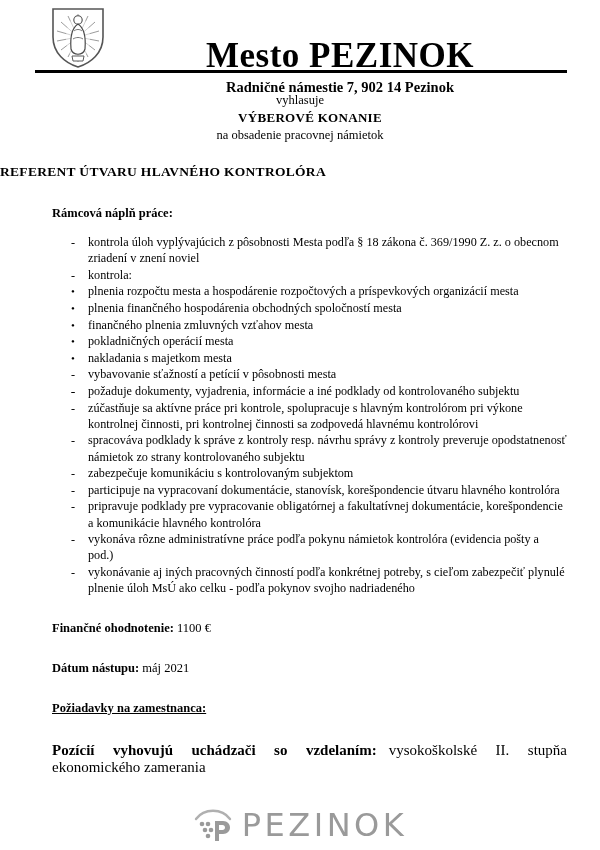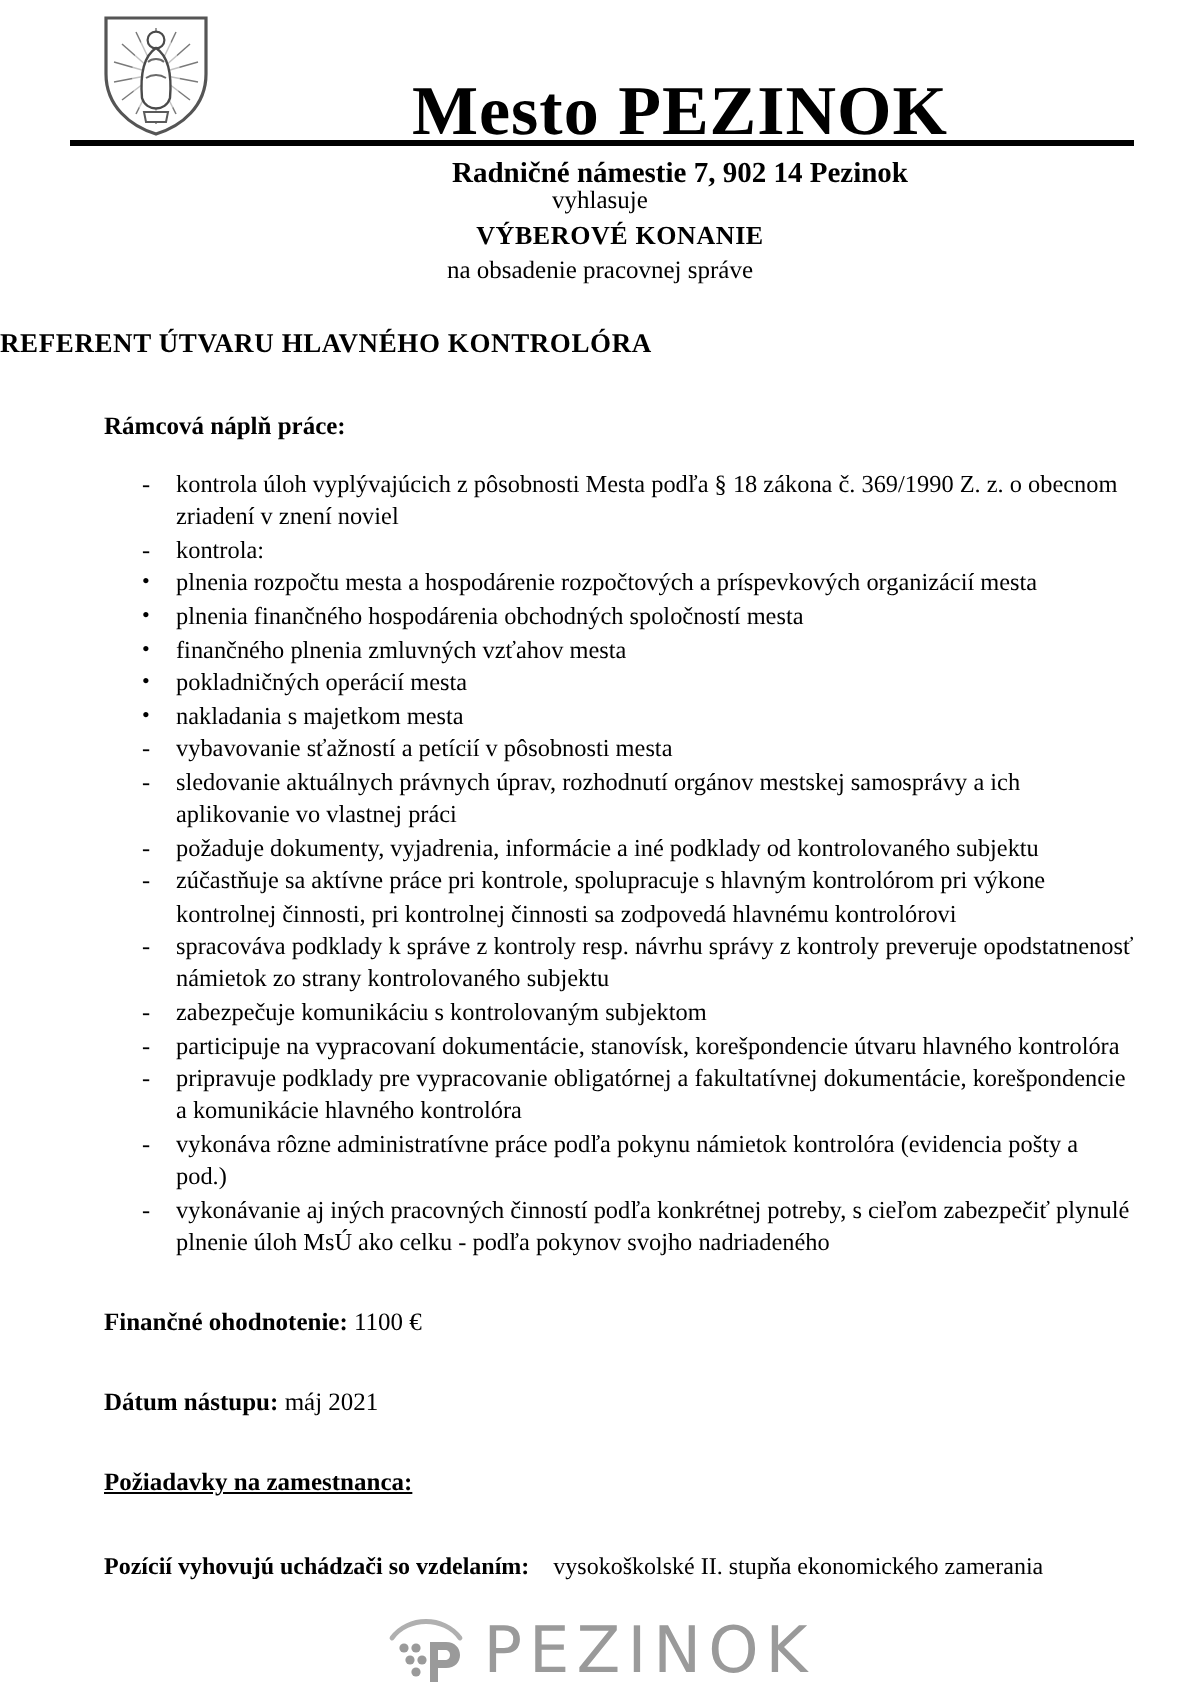--- a/index.html
+++ b/index.html
@@ -134,21 +134,21 @@
   .info-line {
     font-size: 12.5px;
     line-height: 16px;
     margin-top: 24px;
   }
   .info-line .lbl {
     font-weight: bold;
   }
 
   .edu-para {
-    font-size: 12px;
+    font-size: 15px;
     line-height: 17px;
     margin-top: 26px;
     text-align: justify;
   }
   .edu-para .lbl {
     font-weight: bold;
   }
   .edu-para .gap {
     display: inline-block;
     width: 12px;
@@ -219,39 +219,39 @@
       <div class="org-title">Mesto PEZINOK</div>
       <div class="org-address">Radničné námestie 7, 902 14 Pezinok</div>
     </div>
 
     <div class="rule"></div>
   </div>
 
   <div class="intro">
     <div class="intro-line">vyhlasuje</div>
     <div class="intro-strong">VÝBEROVÉ KONANIE</div>
-    <div class="intro-line">na obsadenie pracovnej správe</div>
+    <div class="intro-line">na obsadenie pracovnej námietok</div>
   </div>
 
   <div class="position-title">REFERENT ÚTVARU HLAVNÉHO KONTROLÓRA</div>
 
   <div class="content">
 
     <div class="section-heading">Rámcová náplň práce:</div>
 
     <ul class="duties">
       <li><span class="marker">-</span><span>kontrola úloh vyplývajúcich z pôsobnosti Mesta podľa § 18 zákona č. 369/1990 Z. z. o obecnom zriadení v znení noviel</span></li>
       <li><span class="marker">-</span><span>kontrola:</span></li>
       <li class="bullet"><span class="marker">•</span><span>plnenia rozpočtu mesta a hospodárenie rozpočtových a príspevkových organizácií mesta</span></li>
       <li class="bullet"><span class="marker">•</span><span>plnenia finančného hospodárenia obchodných spoločností mesta</span></li>
       <li class="bullet"><span class="marker">•</span><span>finančného plnenia zmluvných vzťahov mesta</span></li>
       <li class="bullet"><span class="marker">•</span><span>pokladničných operácií mesta</span></li>
       <li class="bullet"><span class="marker">•</span><span>nakladania s majetkom mesta</span></li>
       <li><span class="marker">-</span><span>vybavovanie sťažností a petícií v pôsobnosti mesta</span></li>
-      <li><span class="marker">-</span><span>sledovanie aktuálnych právnych úprav, rozhodnutí orgánov mestskej samosprávy a ich aplikovanie vo vlastnej práci</span></li>
+      <li><span class="marker">-</span></li>
       <li><span class="marker">-</span><span>požaduje dokumenty, vyjadrenia, informácie a iné podklady od kontrolovaného subjektu</span></li>
       <li><span class="marker">-</span><span>zúčastňuje sa aktívne práce pri kontrole, spolupracuje s hlavným kontrolórom pri výkone kontrolnej činnosti, pri kontrolnej činnosti sa zodpovedá hlavnému kontrolórovi</span></li>
       <li><span class="marker">-</span><span>spracováva podklady k správe z kontroly resp. návrhu správy z kontroly preveruje opodstatnenosť námietok zo strany kontrolovaného subjektu</span></li>
       <li><span class="marker">-</span><span>zabezpečuje komunikáciu s kontrolovaným subjektom</span></li>
       <li><span class="marker">-</span><span>participuje na vypracovaní dokumentácie, stanovísk, korešpondencie útvaru hlavného kontrolóra</span></li>
       <li><span class="marker">-</span><span>pripravuje podklady pre vypracovanie obligatórnej a fakultatívnej dokumentácie, korešpondencie a komunikácie hlavného kontrolóra</span></li>
       <li><span class="marker">-</span><span>vykonáva rôzne administratívne práce podľa pokynu námietok kontrolóra (evidencia pošty a pod.)</span></li>
       <li><span class="marker">-</span><span>vykonávanie aj iných pracovných činností podľa konkrétnej potreby, s cieľom zabezpečiť plynulé plnenie úloh MsÚ ako celku - podľa pokynov svojho nadriadeného</span></li>
     </ul>
 

